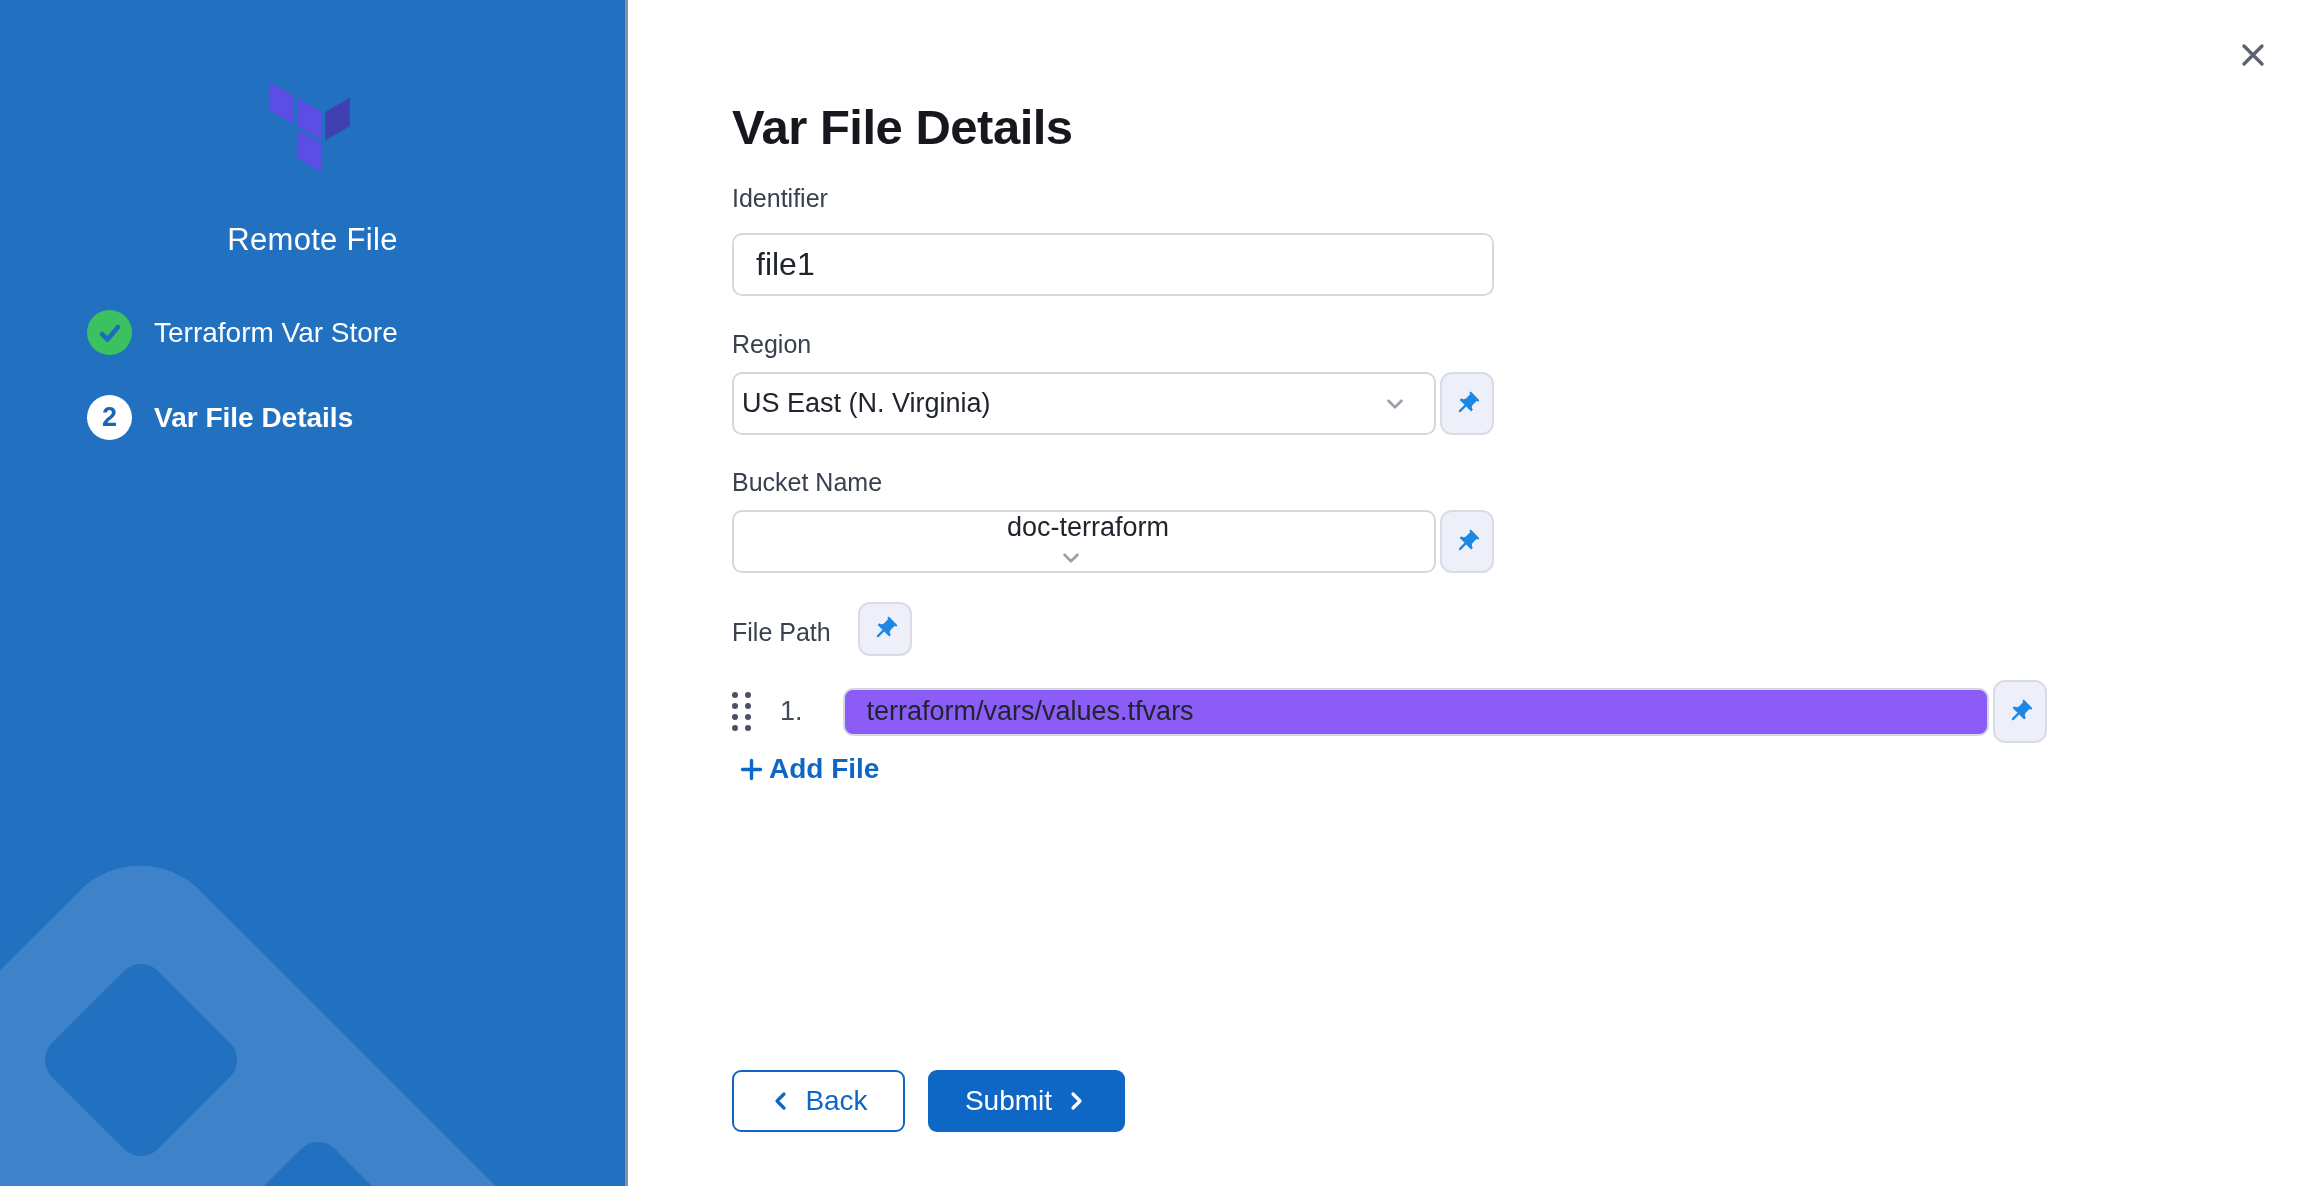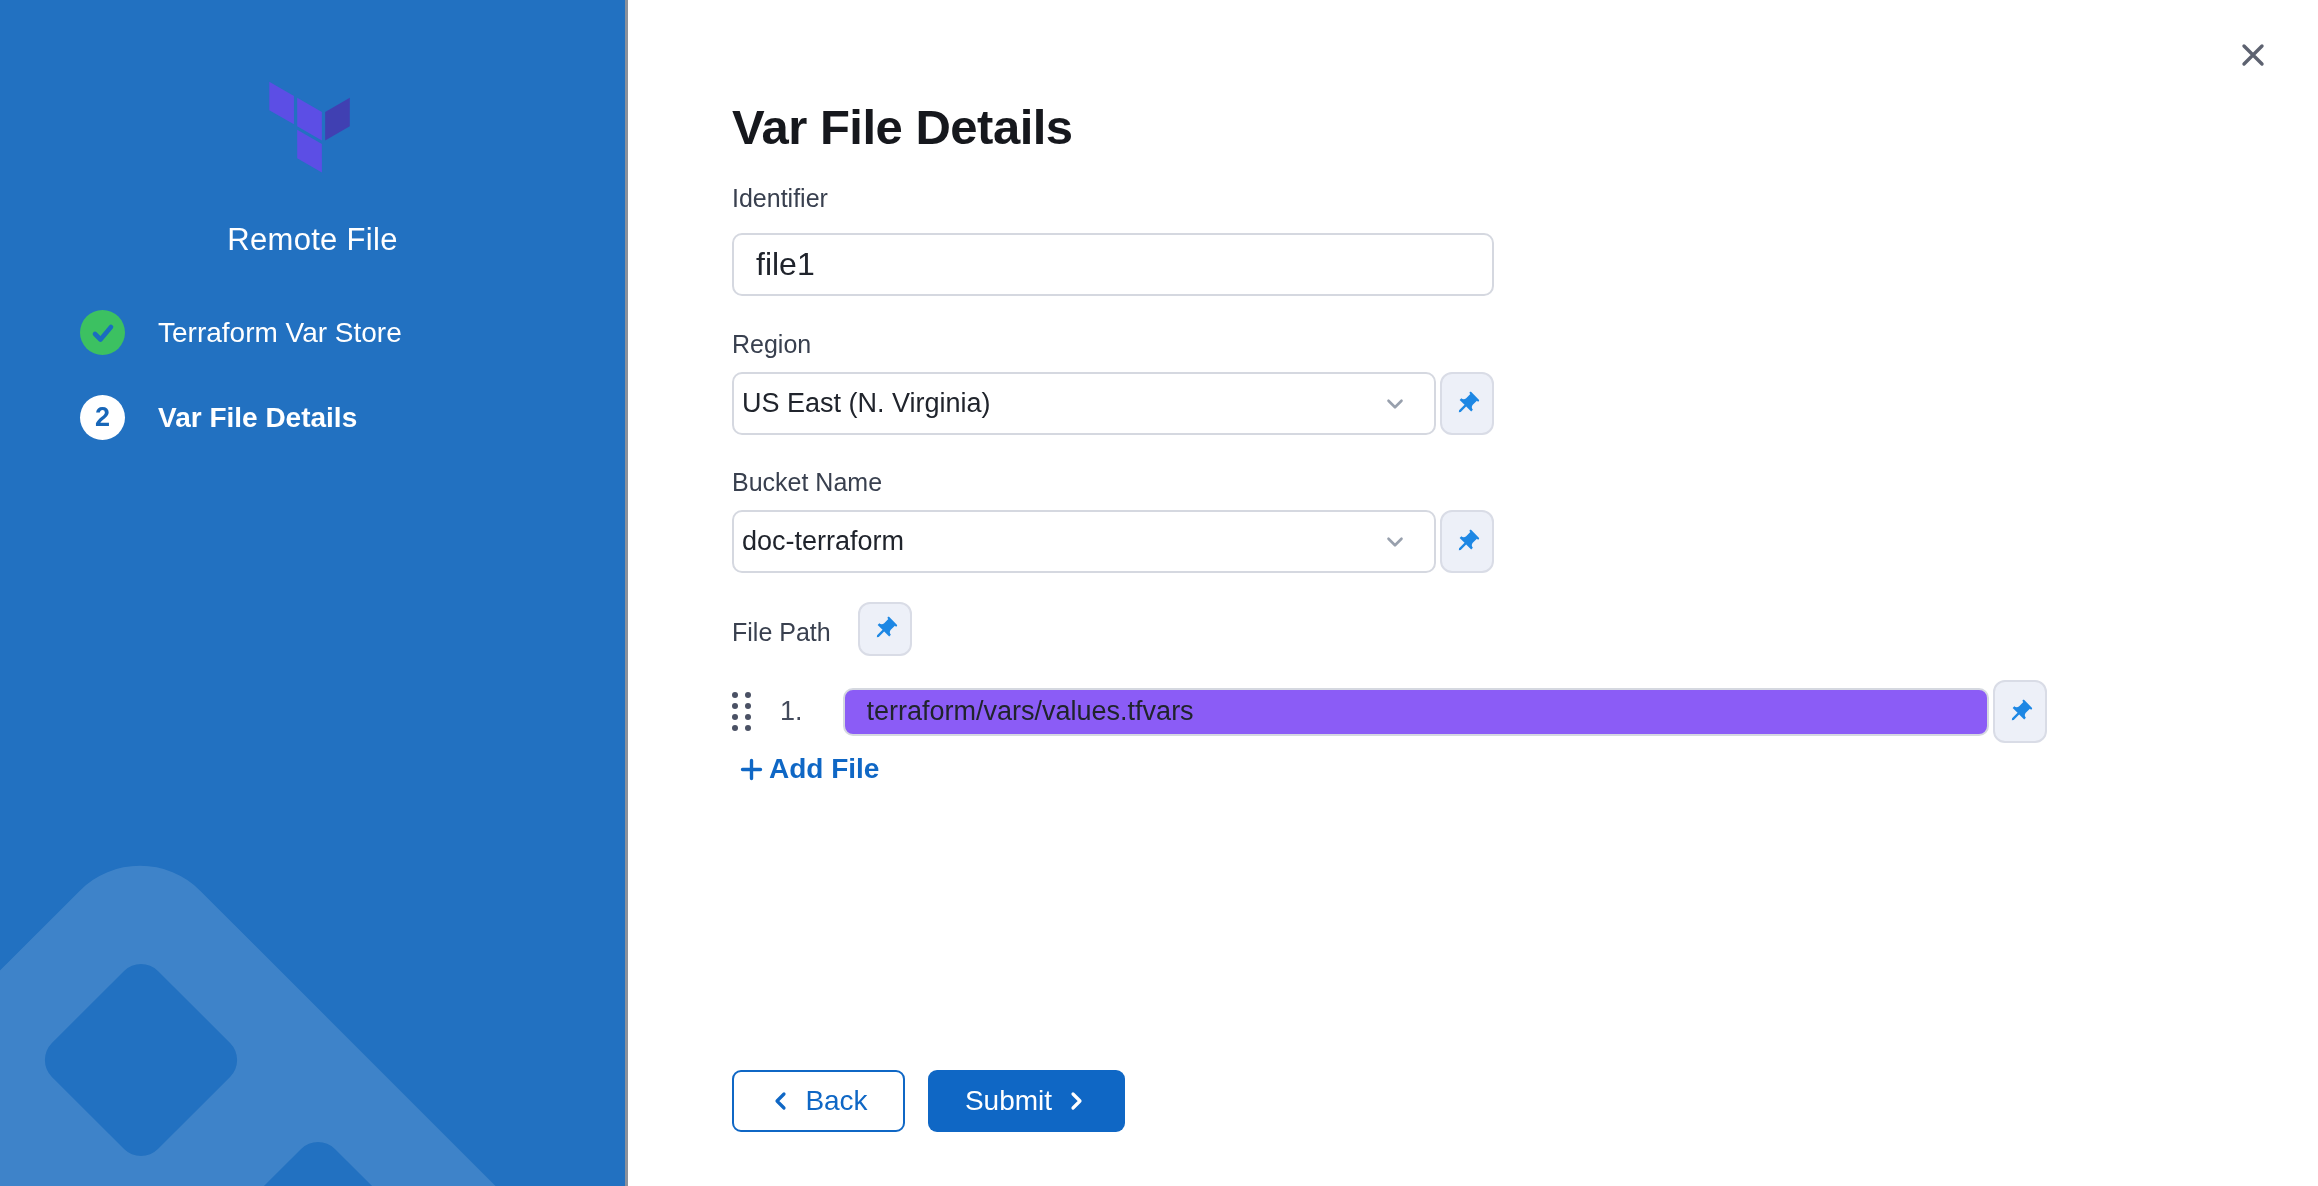--- a/index.html
+++ b/index.html
@@ -12,21 +12,21 @@
 
   
   .sidebar{
     left:0;top:0;width:625px;height:1186px;
     background:#2271C1;border-right:3px solid #8B919B;box-sizing:content-box;
   }
   .sidebar-title{
     left:0;top:222px;width:625px;text-align:center;
     color:#ffffff;font-size:31px;font-weight:500;letter-spacing:.3px;
   }
-  .step-row{left:80px;width:540px;height:45px;display:flex;align-items:center;gap:33px;cursor:pointer;}
+  .step-row{left:87px;width:540px;height:45px;display:flex;align-items:center;gap:22px;cursor:pointer;}
   .step-row.s1{top:310px;}
   .step-row.s2{top:395px;}
   .step-circle{
     width:45px;height:45px;border-radius:50%;flex:0 0 auto;
     display:flex;align-items:center;justify-content:center;
   }
   .step-circle.done{background:#3CC161;}
   .step-circle.current{background:#ffffff;color:#1766B8;font-size:27px;font-weight:700;}
   .step-label{color:#ffffff;font-size:28px;}
   .step-label.current{font-weight:700;}
@@ -161,21 +161,21 @@
   </div>
   <button class="abs pin-btn" style="left:1440px;top:372px;">
     <svg width="28" height="28" viewBox="0 0 24 24">
       <g transform="rotate(45 12 12)" fill="#1D87E4">
         <path d="M16 9V4h.6c.5 0 .9-.4.9-.9s-.4-.9-.9-.9H7.4c-.5 0-.9.4-.9.9s.4.9.9.9H8v5c0 1.66-1.24 3-2.9 3v2h5.93v6.6l.97 1.3.97-1.3V14h6.13v-2c-1.66 0-3.1-1.34-3.1-3z"></path>
       </g>
     </svg>
   </button>
 
   <label class="abs field-label" style="top:468px;">Bucket Name</label>
-  <div class="abs select-box" style="top:510px;">
+  <div class="abs select-box" style="top:510px;flex-direction:column;">
     <span class="select-value">doc-terraform</span>
     <span class="select-chevron">
       <svg width="26" height="26" viewBox="0 0 24 24">
         <polyline points="6,9 12,15 18,9" fill="none" stroke="#98A0AD" stroke-width="2.4" stroke-linecap="round" stroke-linejoin="round"></polyline>
       </svg>
     </span>
   </div>
   <button class="abs pin-btn" style="left:1440px;top:510px;">
     <svg width="28" height="28" viewBox="0 0 24 24">
       <g transform="rotate(45 12 12)" fill="#1D87E4">

